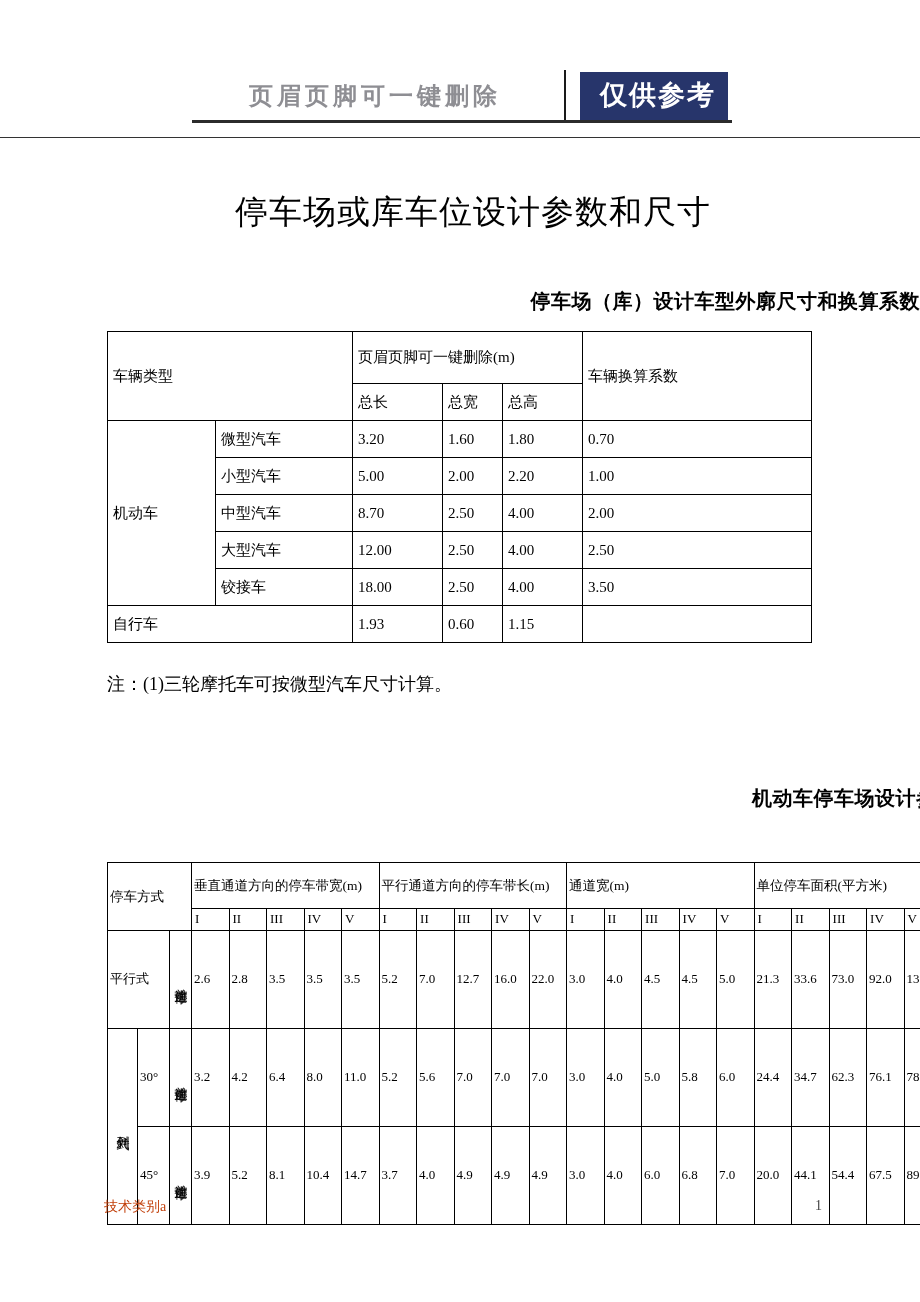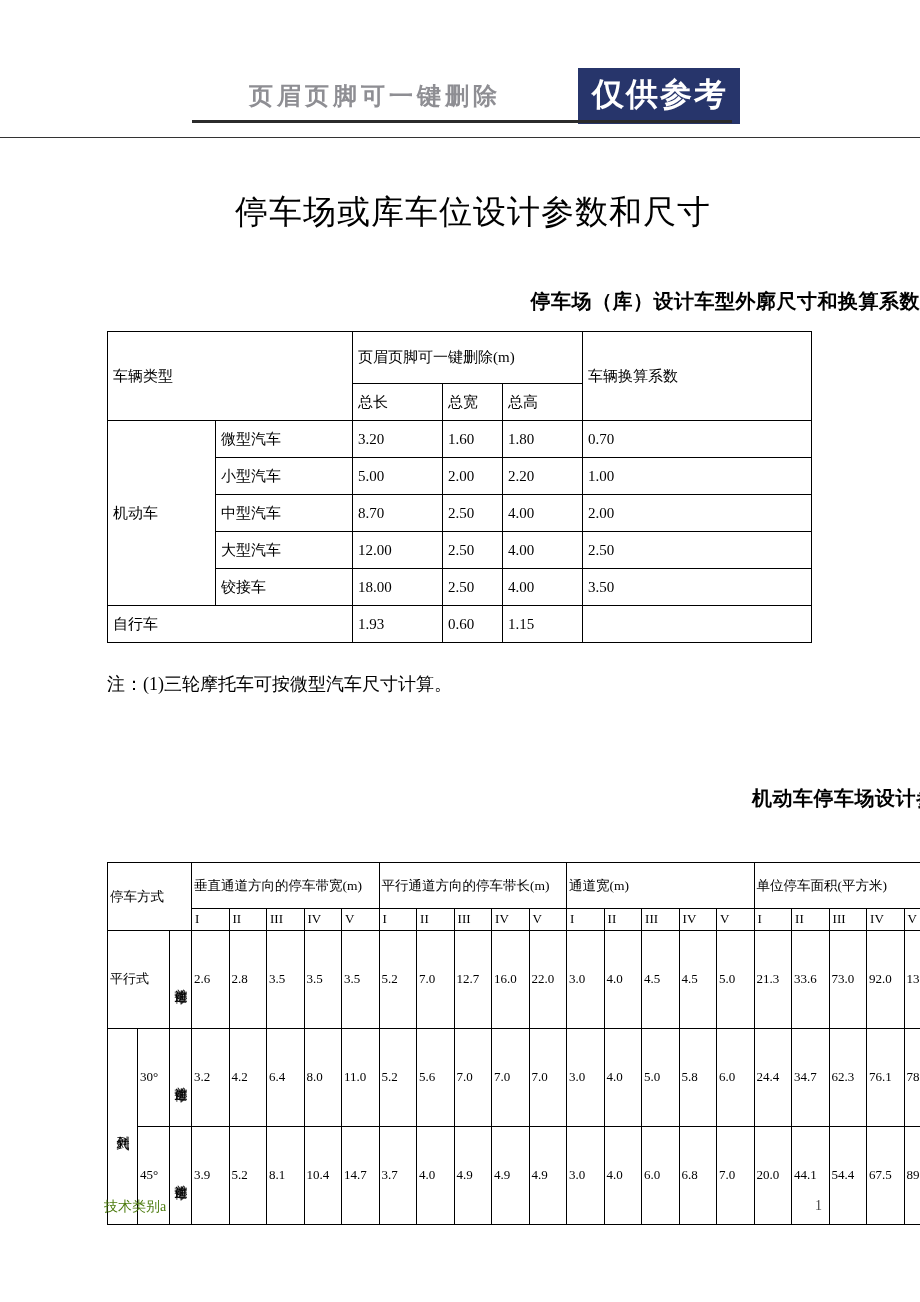--- a/index.html
+++ b/index.html
@@ -54,24 +54,24 @@
   .banner-divider {
     width: 2px;
     height: 52px;
     background: #1a1a1a;
     margin-left: 4px;
     margin-right: 14px;
   }
   .banner-badge {
     background: #27356b;
     color: #ffffff;
-    font-size: 32px;
+    font-size: 27px;
     font-weight: 700;
     letter-spacing: 2px;
-    padding: 5px 12px 7px 14px;
+    padding: 5px 12px 7px 20px;
     white-space: nowrap;
     font-family: "Liberation Sans", sans-serif;
   }
   .banner-underline {
     position: absolute;
     left: 192px;
     top: 120px;
     width: 540px;
     height: 3px;
     background: #2b2b2b;
@@ -217,21 +217,21 @@
     left: 0;
     top: 1198px;
     width: 920px;
     height: 26px;
   }
   .footer-left {
     position: absolute;
     left: 104px;
     top: 0;
     font-size: 14px;
-    color: #4d7c0f;
+    color: #c2410c;
     font-family: "Liberation Serif", "DejaVu Serif", serif;
   }
   .footer-right {
     position: absolute;
     right: 98px;
     top: 0;
     font-size: 14px;
     color: #444;
     font-family: "Liberation Serif", "DejaVu Serif", serif;
   }

